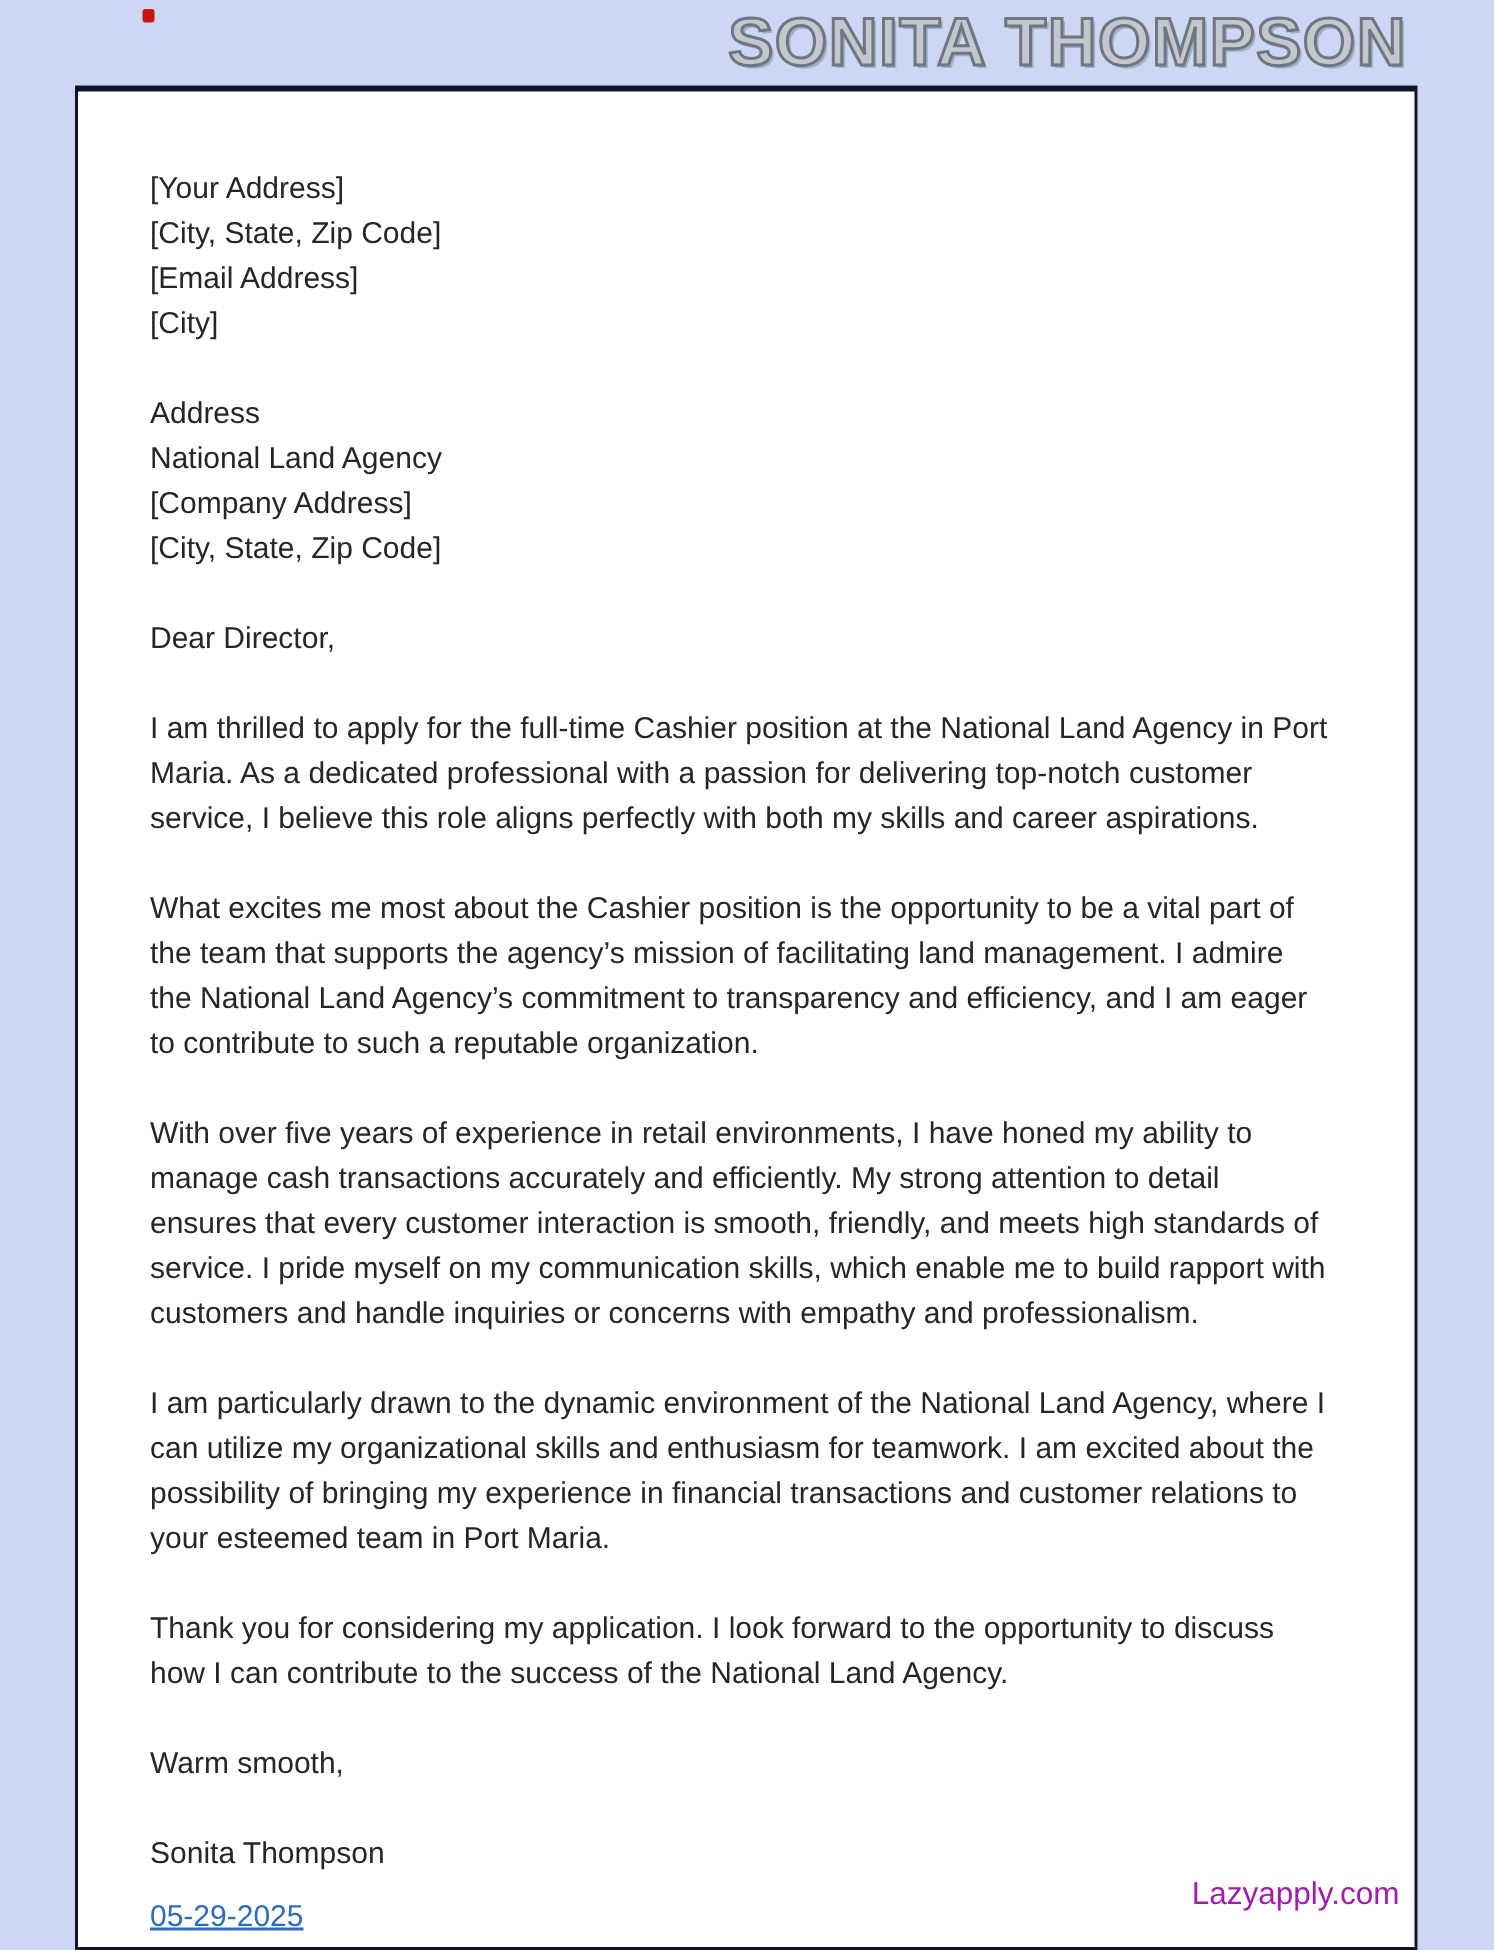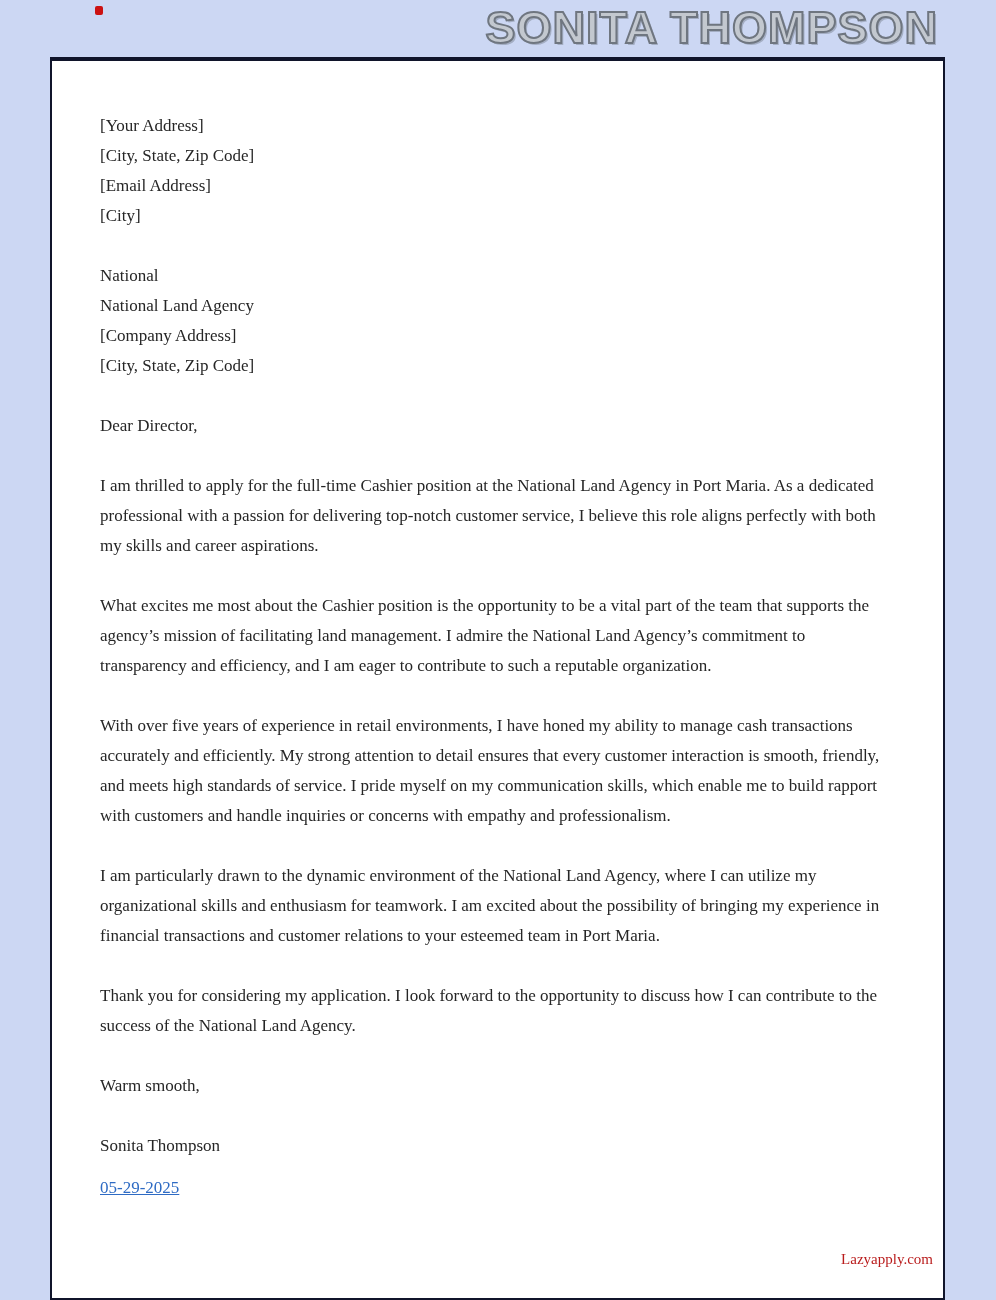--- a/index.html
+++ b/index.html
@@ -43,24 +43,23 @@
     right: 51px;
     top: 57px;
     height: 1243px;
     background: #ffffff;
     border: 2px solid #10142a;
     border-top: 4px solid #10142a;
     overflow: hidden;
   }
   .letter {
     padding: 50px 55px 0 48px;
-    font-size: 17px;
+    font-size: 20px;
     line-height: 30px;
     color: #262626;
-    font-family: Liberation Serif, serif;
   }
   .block {
     margin: 0 0 30px 0;
     padding: 0;
   }
   p.block {
     margin: 0 0 30px 0;
   }
   .signature {
     margin: 0;
@@ -69,44 +68,43 @@
     display: inline-block;
     margin-top: 12px;
     color: #2e6bc4;
     text-decoration: underline;
     cursor: pointer;
   }
   .watermark {
     position: absolute;
     right: 10px;
     top: 1190px;
-    font-size: 15px;
-    color: #b91c1c;
-    font-family: Liberation Serif, serif;
+    font-size: 21px;
+    color: #a21caf;
   }
 </style>
 </head>
 <body>
 
 <span class="red-mark"></span>
 
 <div class="header-title">SONITA THOMPSON</div>
 
 <div class="page">
   <div class="letter">
 
     <div class="block">
       <div>[Your Address]</div>
       <div>[City, State, Zip Code]</div>
       <div>[Email Address]</div>
       <div>[City]</div>
     </div>
 
     <div class="block">
-      <div>National</div>
+      <div>Address</div>
       <div>National Land Agency</div>
       <div>[Company Address]</div>
       <div>[City, State, Zip Code]</div>
     </div>
 
     <div class="block">Dear Director,</div>
 
     <p class="block">I am thrilled to apply for the full-time Cashier position at the National Land Agency in Port Maria. As a dedicated professional with a passion for delivering top-notch customer service, I believe this role aligns perfectly with both my skills and career aspirations.</p>
     <p class="block">What excites me most about the Cashier position is the opportunity to be a vital part of the team that supports the agency’s mission of facilitating land management. I admire the National Land Agency’s commitment to transparency and efficiency, and I am eager to contribute to such a reputable organization.</p>
     <p class="block">With over five years of experience in retail environments, I have honed my ability to manage cash transactions accurately and efficiently. My strong attention to detail ensures that every customer interaction is smooth, friendly, and meets high standards of service. I pride myself on my communication skills, which enable me to build rapport with customers and handle inquiries or concerns with empathy and professionalism.</p>

